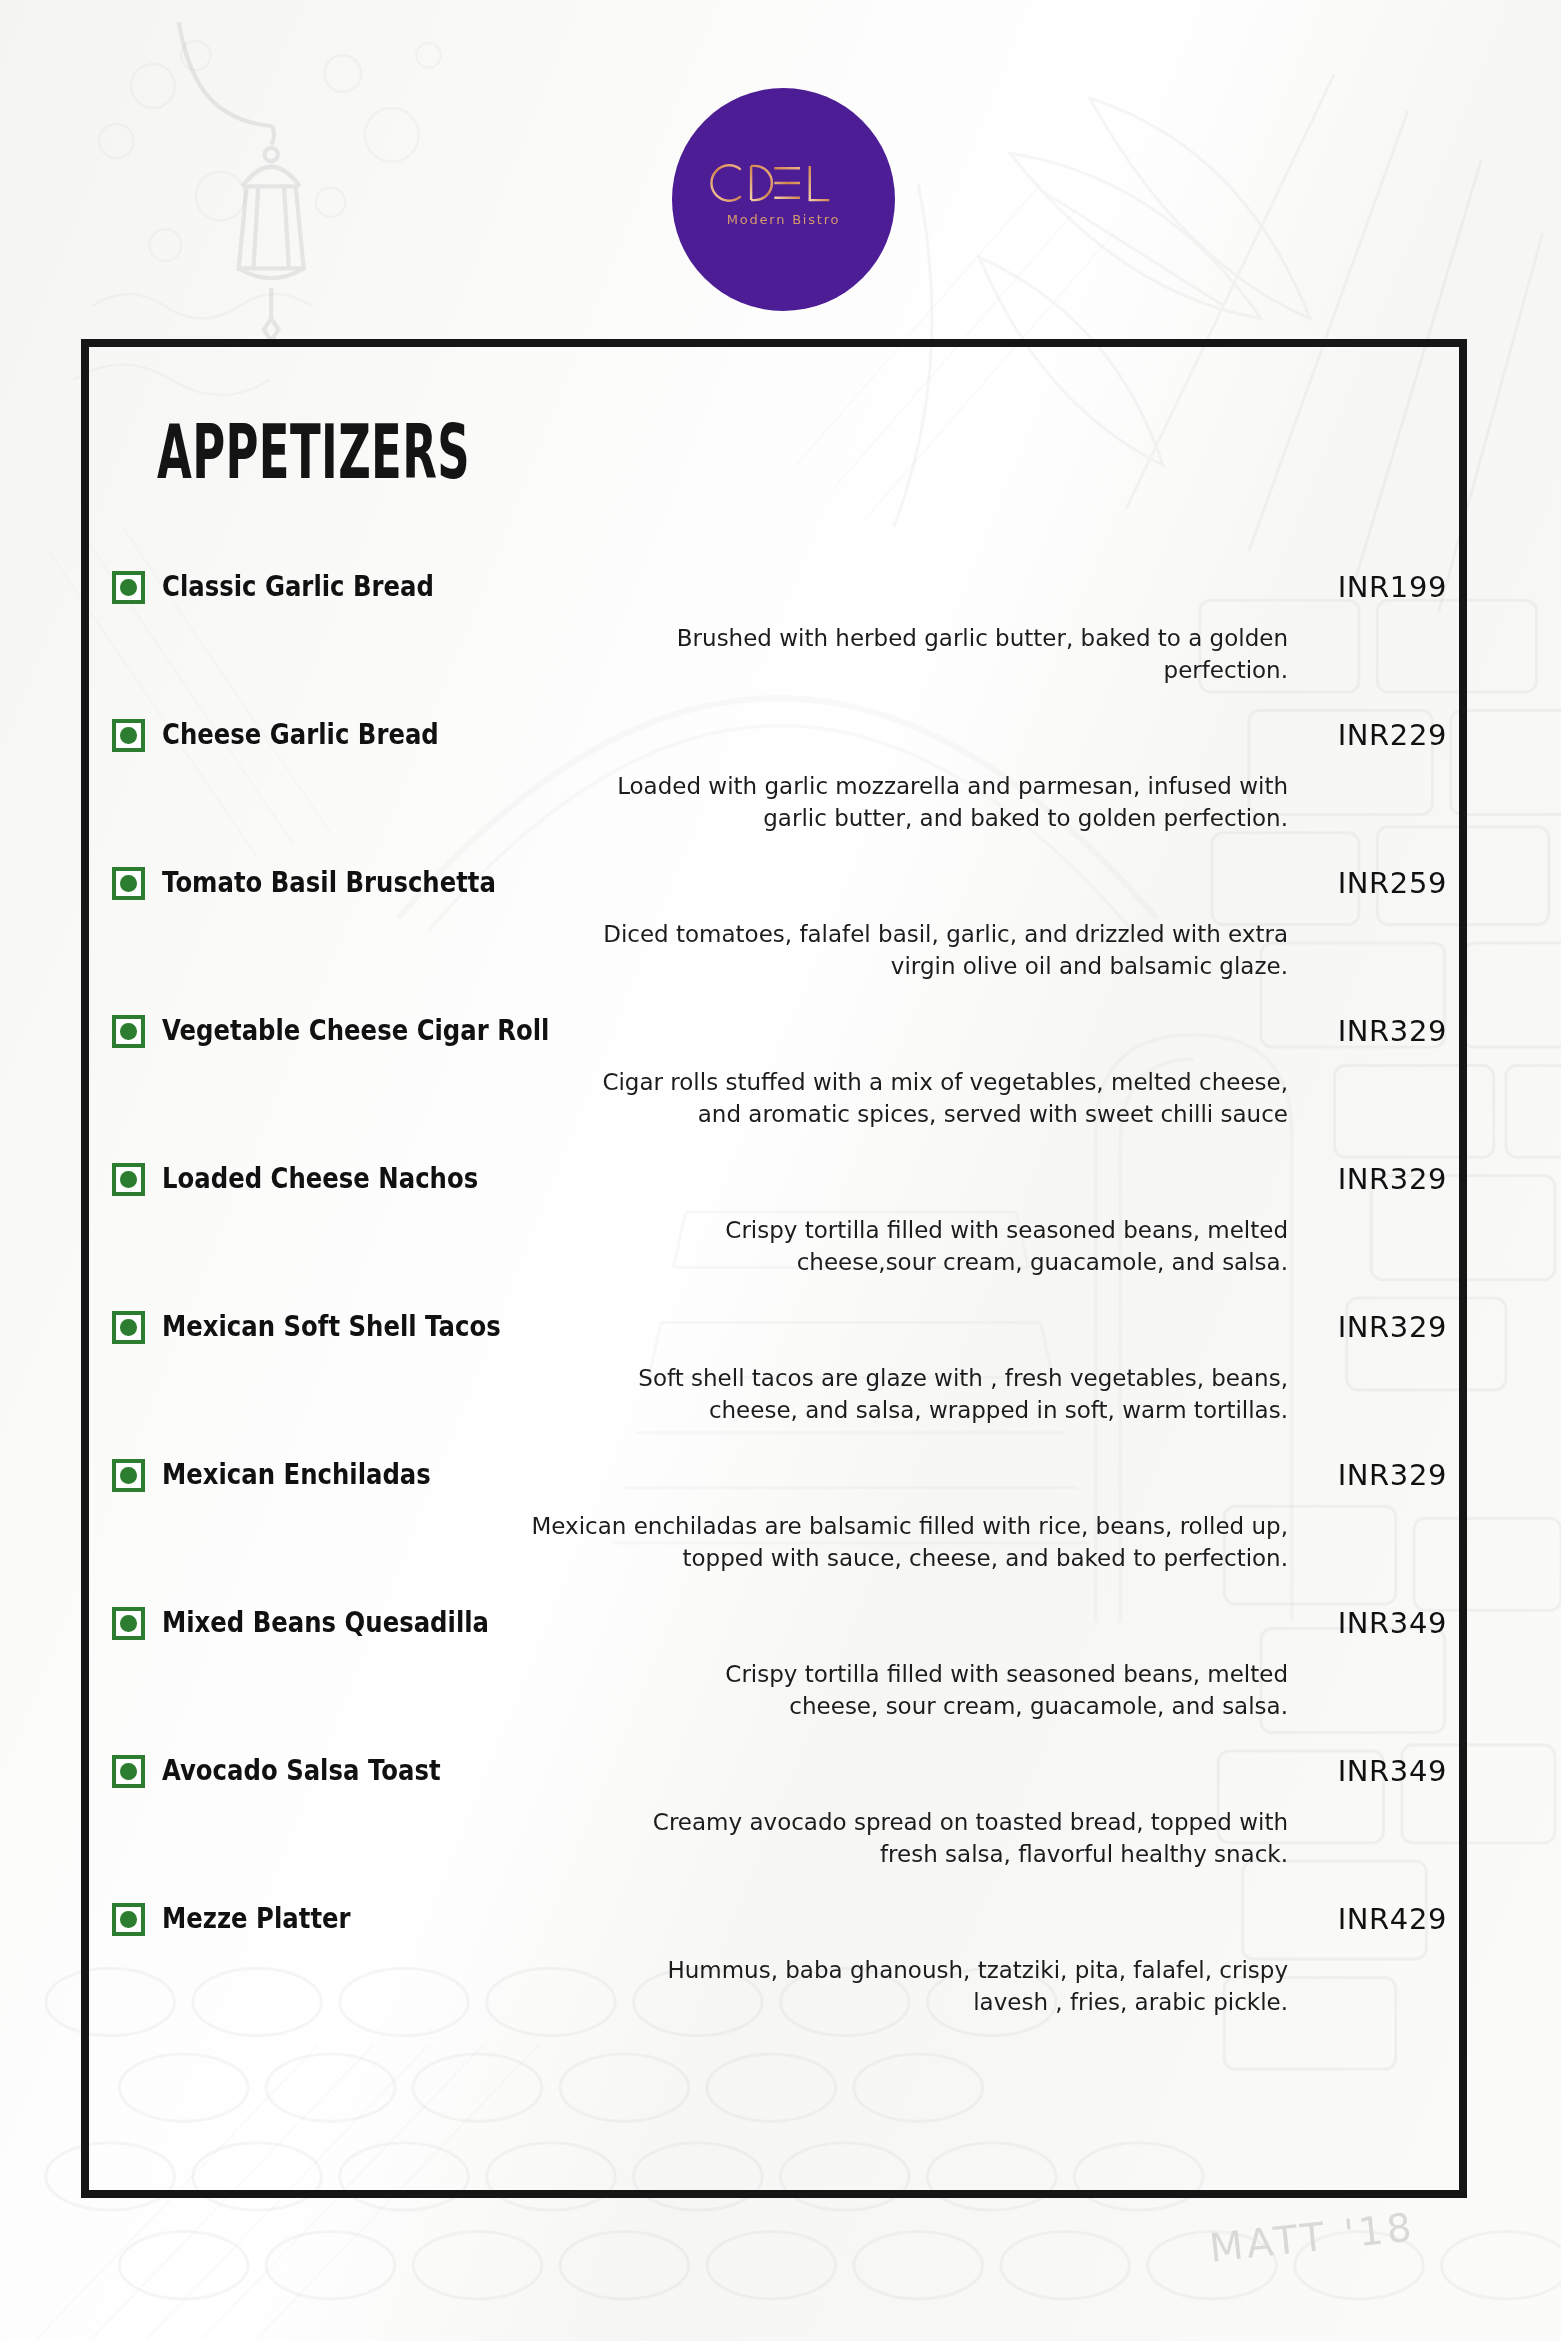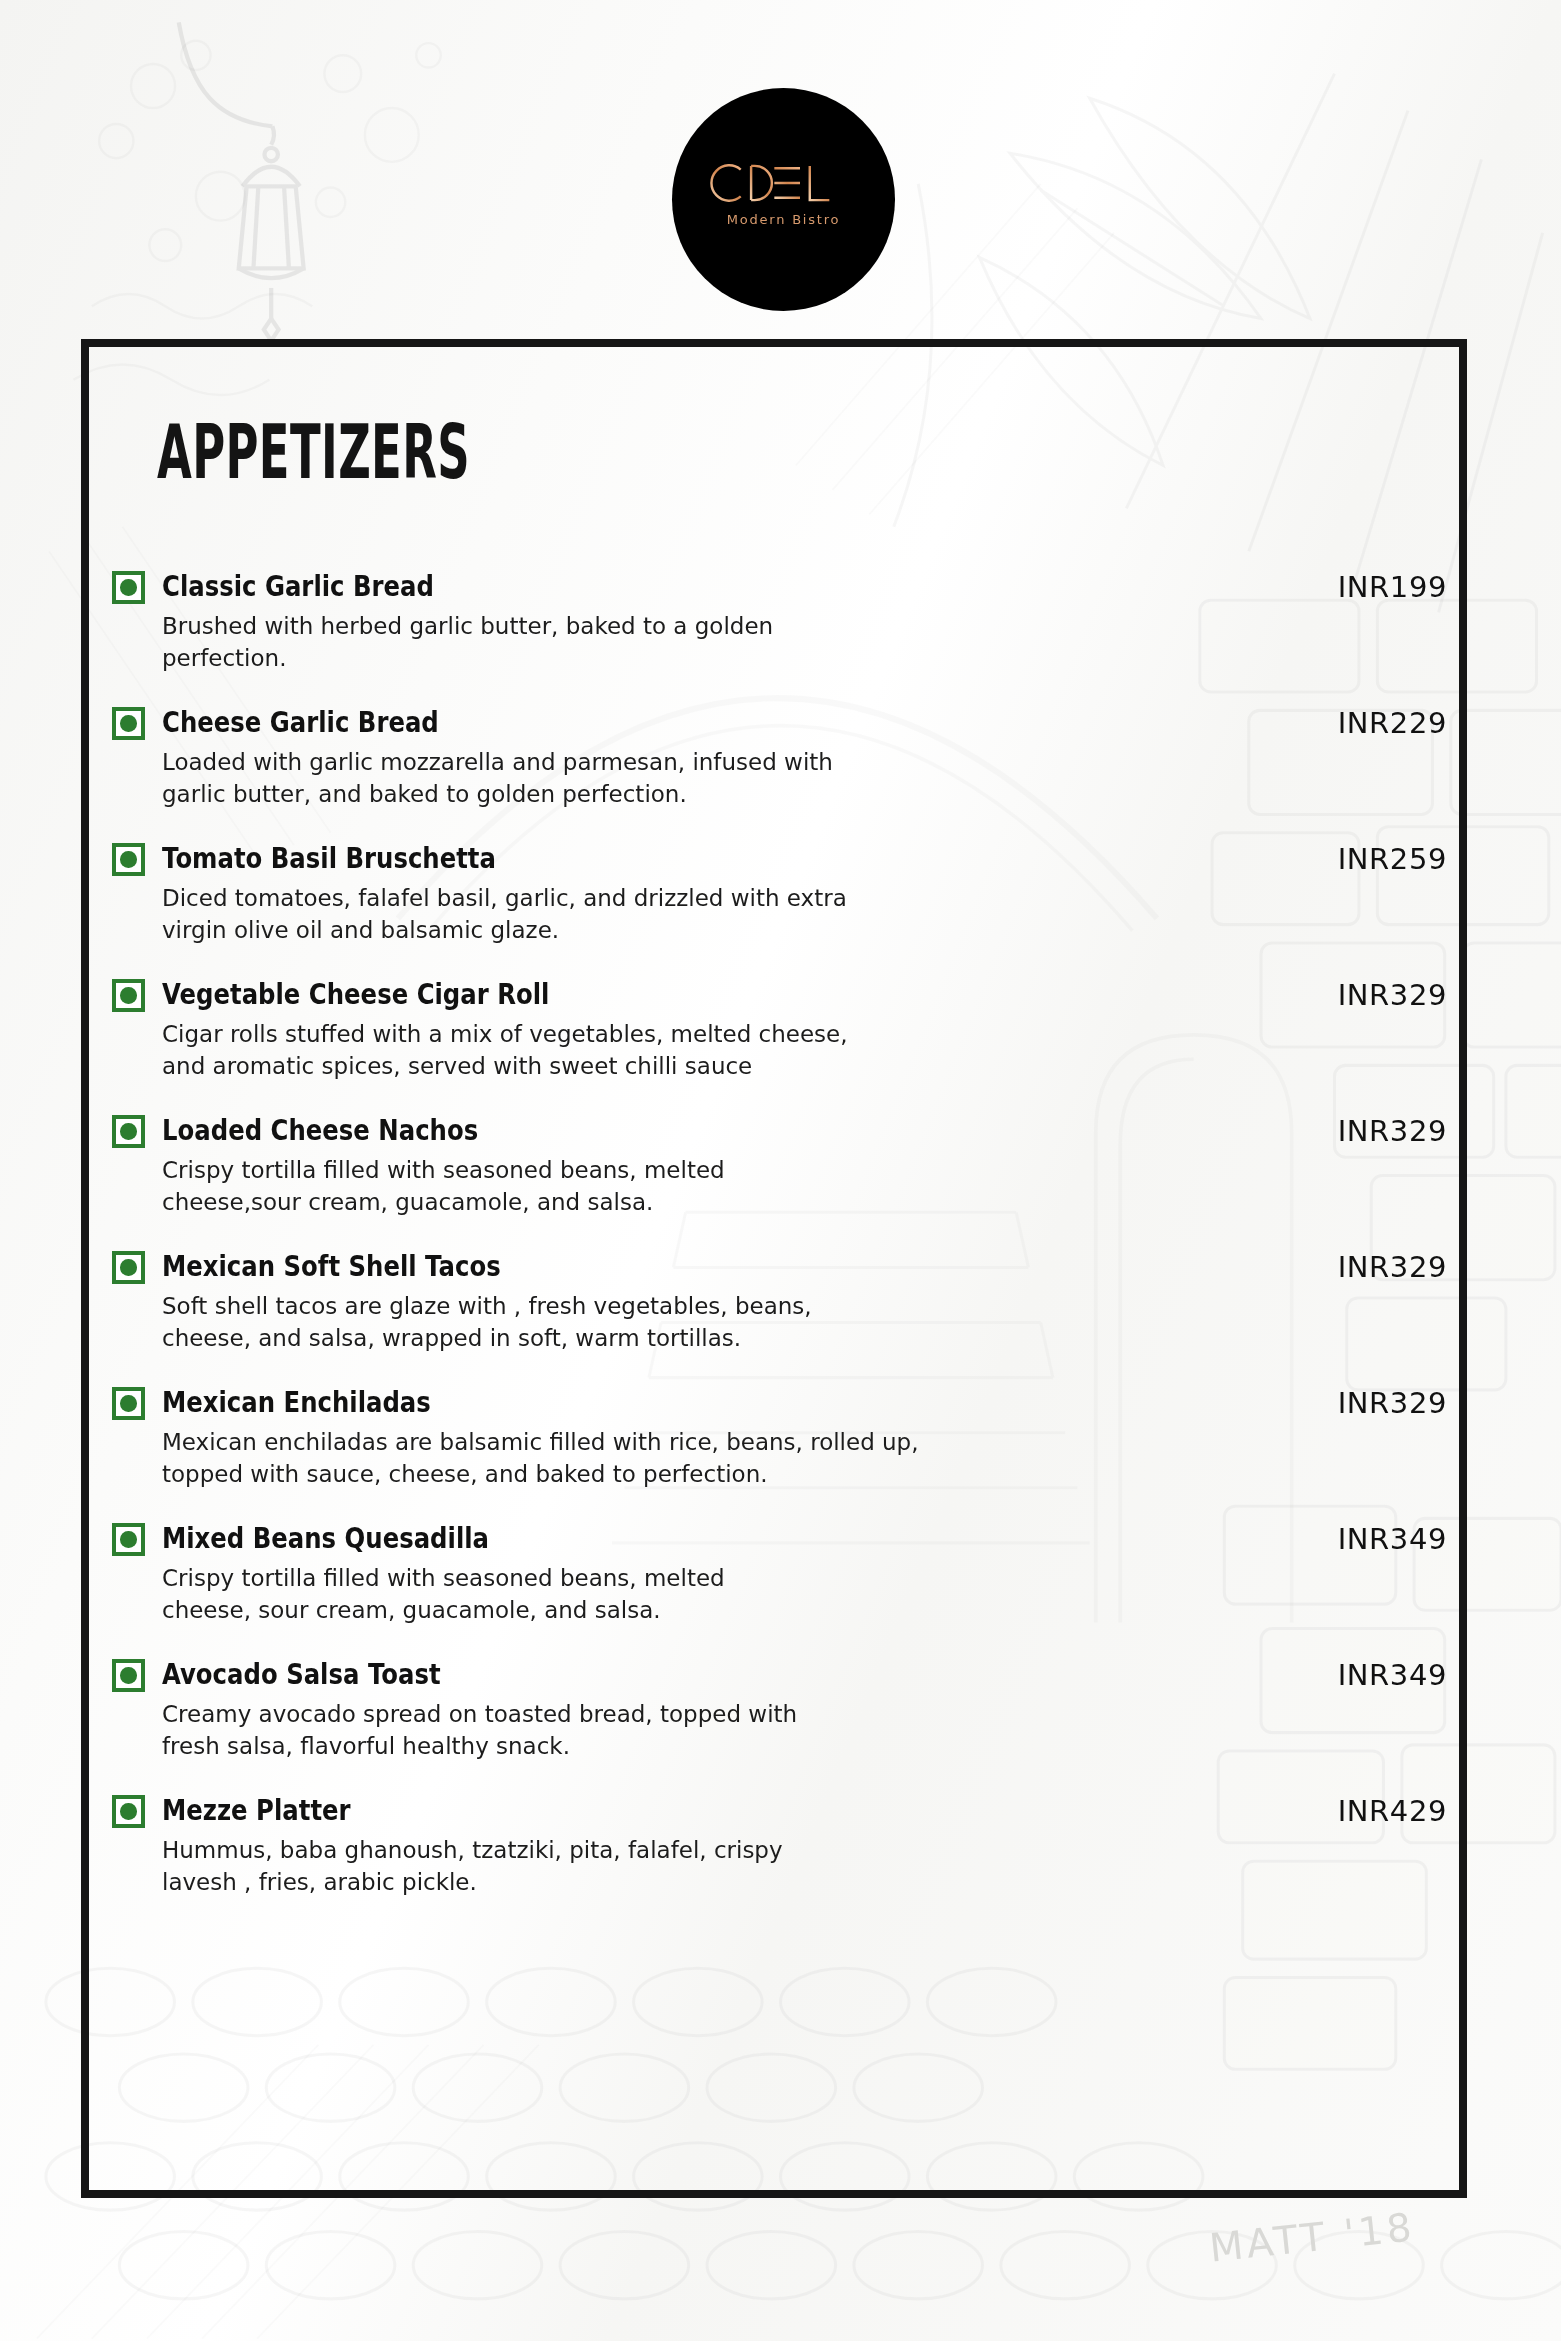--- a/index.html
+++ b/index.html
@@ -38,21 +38,21 @@
     width:33px;height:33px;box-sizing:border-box;border:4.3px solid #2c7d2f;background:#ffffff;
     display:flex;align-items:center;justify-content:center;flex:0 0 33px;margin-top:1.8px;
   }
   .veg .dot{width:16.5px;height:16.5px;border-radius:50%;background:#2c7d2f;}
   .txt{margin-left:17px;flex:1;min-width:0;}
   .iname{
     font-size:29px;font-weight:bold;line-height:34px;color:#111111;white-space:nowrap;
     transform:scaleX(0.84);transform-origin:left top;
   }
   .idesc{
-    font-size:23px;line-height:32px;margin-top:7px;color:#1c1c1c;white-space:pre-line;
+    font-size:23px;line-height:32px;margin-top:19px;color:#1c1c1c;white-space:pre-line;text-align:right;
   }
   .iprice{
     flex:0 0 159px;min-width:159px;text-align:right;font-size:29px;line-height:36px;
     letter-spacing:0.6px;color:#111111;
   }
   
   .signature{
     position:absolute;left:1209px;top:2215px;font-size:39px;letter-spacing:3.7px;
     color:#d9d9d6;transform:rotate(-6deg);white-space:nowrap;
   }
@@ -172,21 +172,21 @@
       <ellipse cx="2460" cy="3700" rx="105" ry="55"></ellipse>
   </g>
 
   <g stroke="#8a8a8a" stroke-width="3" opacity="0.035">
     <path d="M 60 3820 L 520 3340 M 150 3820 L 610 3340 M 240 3820 L 700 3340 M 330 3820 L 790 3340 M 420 3820 L 880 3340"></path>
     <path d="M 1300 760 L 1700 300 M 1360 800 L 1760 340 M 1420 840 L 1820 380"></path>
     <path d="M 80 900 L 420 1400 M 140 880 L 480 1380 M 200 860 L 540 1360"></path>
   </g>
 </svg>
 
-<div class="logo-circle" style="background:#000000;">
+<div class="logo-circle" style="background:#4c1d95;">
   <svg class="logo-word" viewBox="0 0 250 72" xmlns="http://www.w3.org/2000/svg">
     <defs>
       <linearGradient id="copperGrad" x1="0%" y1="100%" x2="100%" y2="0%">
         <stop offset="0" stop-color="#f2cda9"></stop>
         <stop offset="0.5" stop-color="#d2854e"></stop>
         <stop offset="1" stop-color="#efb285"></stop>
       </linearGradient>
     </defs>
     <g stroke="url(#copperGrad)" stroke-width="4" fill="none">
       <path d="M 55 14 A 29 29 0 1 0 55 58"></path>

